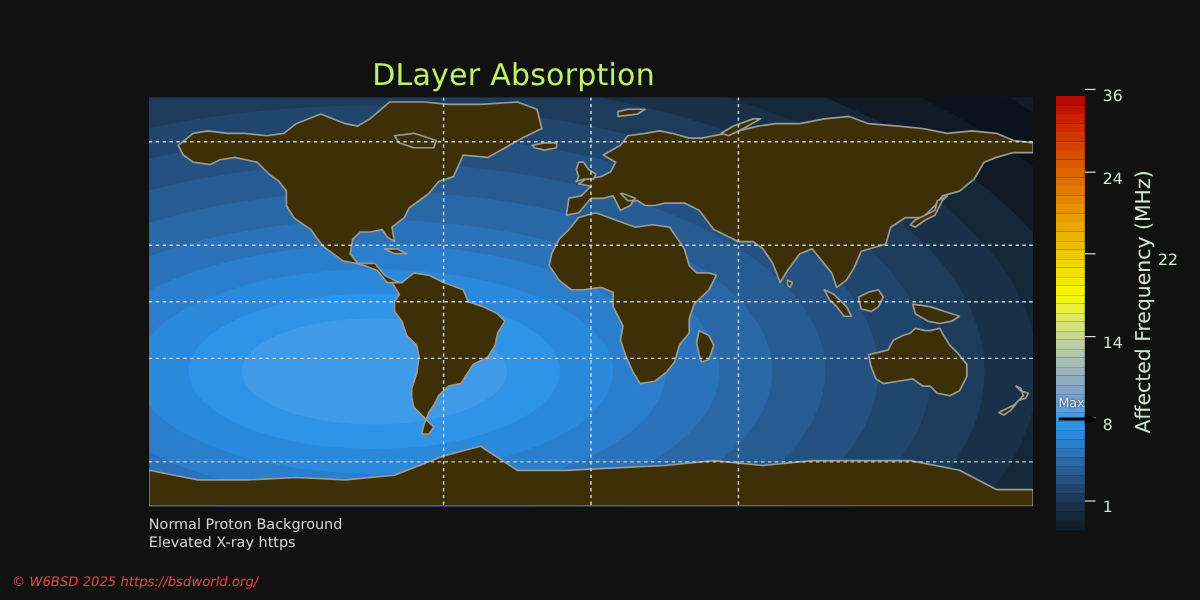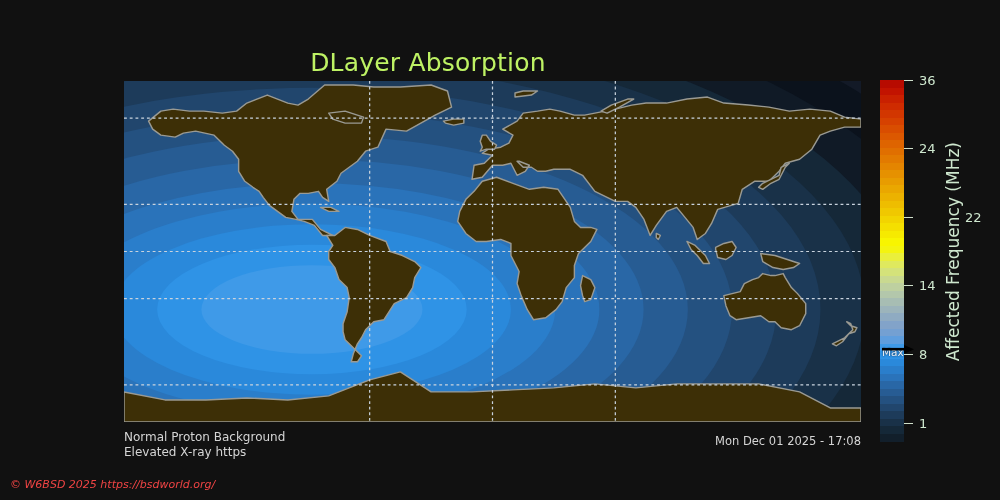--- a/index.html
+++ b/index.html
@@ -23,34 +23,34 @@
     position:absolute;left:124px;top:81px;width:737px;height:341px;
     overflow:hidden;background:#131a27;
   }
   .map-svg{position:absolute;left:0;top:0;width:737px;height:341px;display:block;}
 
   
   .cbar-wrap{position:absolute;left:880px;top:80px;width:24px;height:343px;}
   .cbar{position:absolute;left:0;top:0;width:24px;height:343px;}
   .cbar-band{width:24px;display:block;}
   .cbar-ticks{position:absolute;left:24px;top:0;width:40px;height:343px;}
-  .ctick{position:absolute;left:0;display:flex;align-items:center;height:12px;margin-top:-6px;}
+  .ctick{position:absolute;left:0;display:flex;height:12px;margin-top:-6px;}
   .ctick i{display:block;width:9px;height:1px;background:#cfe0cb;}
   .ctick span{color:#cfe8cf;font-size:13px;margin-left:6px;line-height:1;}
   .cbar-axis-title{
     position:absolute;left:941px;top:80px;height:343px;width:24px;
     display:flex;align-items:center;justify-content:center;
   }
   .cbar-axis-title span{
     writing-mode:vertical-rl;transform:rotate(180deg);
     color:#cfe8cf;font-size:17px;white-space:nowrap;
   }
   .max-marker{position:absolute;left:0px;top:325px;width:46px;height:26px;}
   .max-marker .mx-label{
-    position:absolute;left:2px;top:16px;color:#e9eef5;font-size:10.5px;line-height:11px;
+    position:absolute;left:2px;top:0;color:#e9eef5;font-size:10.5px;line-height:11px;
     text-shadow:0 0 2px #0b2238;
   }
   .max-marker .mx-arrow{position:absolute;left:2px;top:14px;width:32px;height:9px;}
 
   
   .note{position:absolute;color:#d5d5d5;font-size:12px;line-height:15px;white-space:nowrap;}
   .note-l1{left:124px;top:430px;}
   .note-l2{left:124px;top:445px;}
   .stamp{position:absolute;left:0;top:434px;width:861px;text-align:right;
          color:#d5d5d5;font-size:11.5px;white-space:nowrap;}
@@ -210,16 +210,15 @@
         <polygon points="22,0 32,4.2 22,9" fill="#000"></polygon>
       </svg>
     </div>
   </div>
   <div class="cbar-axis-title">
     <span>Affected Frequency (MHz)</span>
   </div>
 
   <div class="note note-l1">Normal Proton Background</div>
   <div class="note note-l2">Elevated X-ray https</div>
-  <div class="stamp">Mon Dec 01 2025 - 17:08</div>
   <div class="footer">© W6BSD 2025 https://bsdworld.org/</div>
 
 </div>
 
 </body></html>

